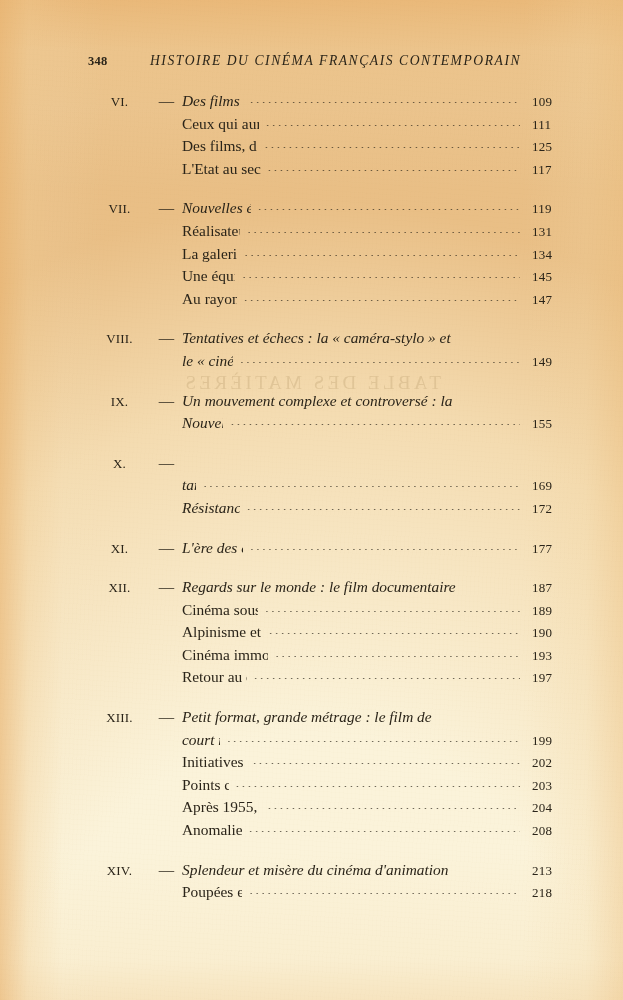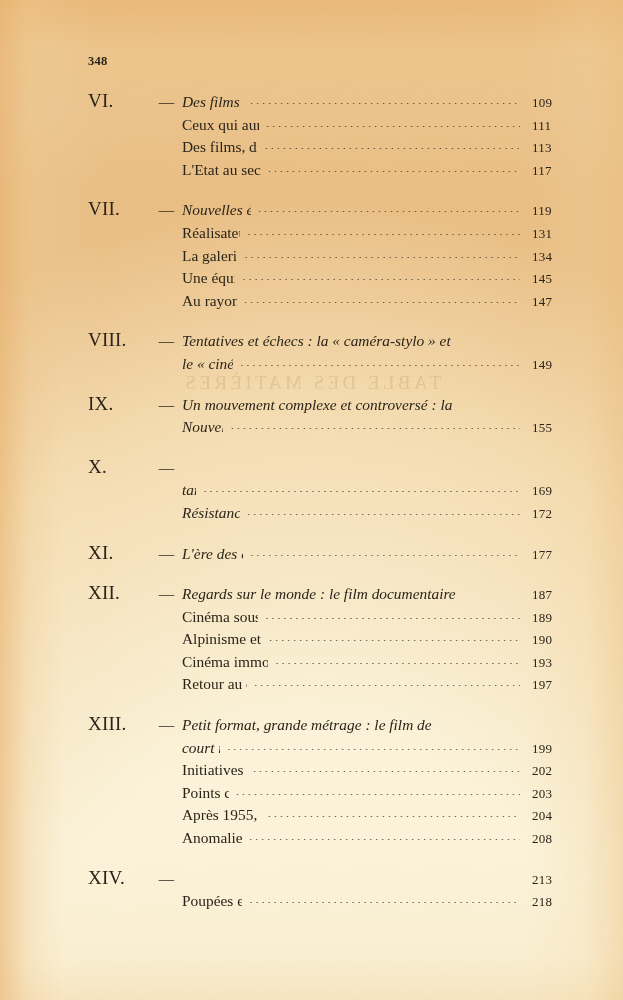--- a/index.html
+++ b/index.html
@@ -143,22 +143,22 @@
     display: flex;
     align-items: baseline;
     font-size: 15.4px;
     line-height: 21.6px;
     white-space: nowrap;
   }
 
   
   .num {
     flex: 0 0 63px;
-    text-align: left;
-    font-size: 19px;
+    text-align: center;
+    font-size: 13px;
     letter-spacing: 0.2px;
   }
   .dash {
     flex: 0 0 31px;
     text-align: center;
   }
   
   .pad {
     flex: 0 0 94px;
   }
@@ -221,20 +221,21 @@
   <div class="paper-tint-b"></div>
   <div class="paper-tint-c"></div>
   <div class="paper-grain"></div>
 
   <div class="showthrough">TABLE DES MATIÈRES</div>
 
   <div class="content">
 
     <div class="running-head">
       <span class="folio">348</span>
+      <span class="head-title">HISTOIRE DU CINÉMA FRANÇAIS CONTEMPORAIN</span>
     </div>
 
     <div class="toc" id="toc-root">
         <div class="group">
           <div class="entry">
             <span class="num">VI.</span>
             <span class="dash">—</span>
             <span class="label chapter">Des films et des hommes</span>
             <span class="leader"></span>
             <span class="pageno">109</span>
@@ -243,21 +244,21 @@
             <div class="entry">
               <span class="pad"></span>
               <span class="label sub">Ceux qui auraient pu faire mieux</span>
               <span class="leader"></span>
               <span class="pageno">111</span>
             </div>
             <div class="entry">
               <span class="pad"></span>
               <span class="label sub">Des films, des films, des films...</span>
               <span class="leader"></span>
-              <span class="pageno">113</span>
+              <span class="pageno">125</span>
             </div>
             <div class="entry">
               <span class="pad"></span>
               <span class="label sub">L'Etat au secours de la production</span>
               <span class="leader"></span>
               <span class="pageno">117</span>
             </div>
           </div>
         </div>
         <div class="group">
@@ -429,20 +430,21 @@
               <span class="label sub">Anomalies et paradoxes</span>
               <span class="leader"></span>
               <span class="pageno">208</span>
             </div>
           </div>
         </div>
         <div class="group">
           <div class="entry">
             <span class="num">XIV.</span>
             <span class="dash">—</span>
+            <span class="label chapter">Splendeur et misère du cinéma d'animation</span>
             <span class="leader none"></span>
             <span class="pageno">213</span>
           </div>
           <div class="subs">
             <div class="entry">
               <span class="pad"></span>
               <span class="label sub">Poupées et marionnettes</span>
               <span class="leader"></span>
               <span class="pageno">218</span>
             </div>

